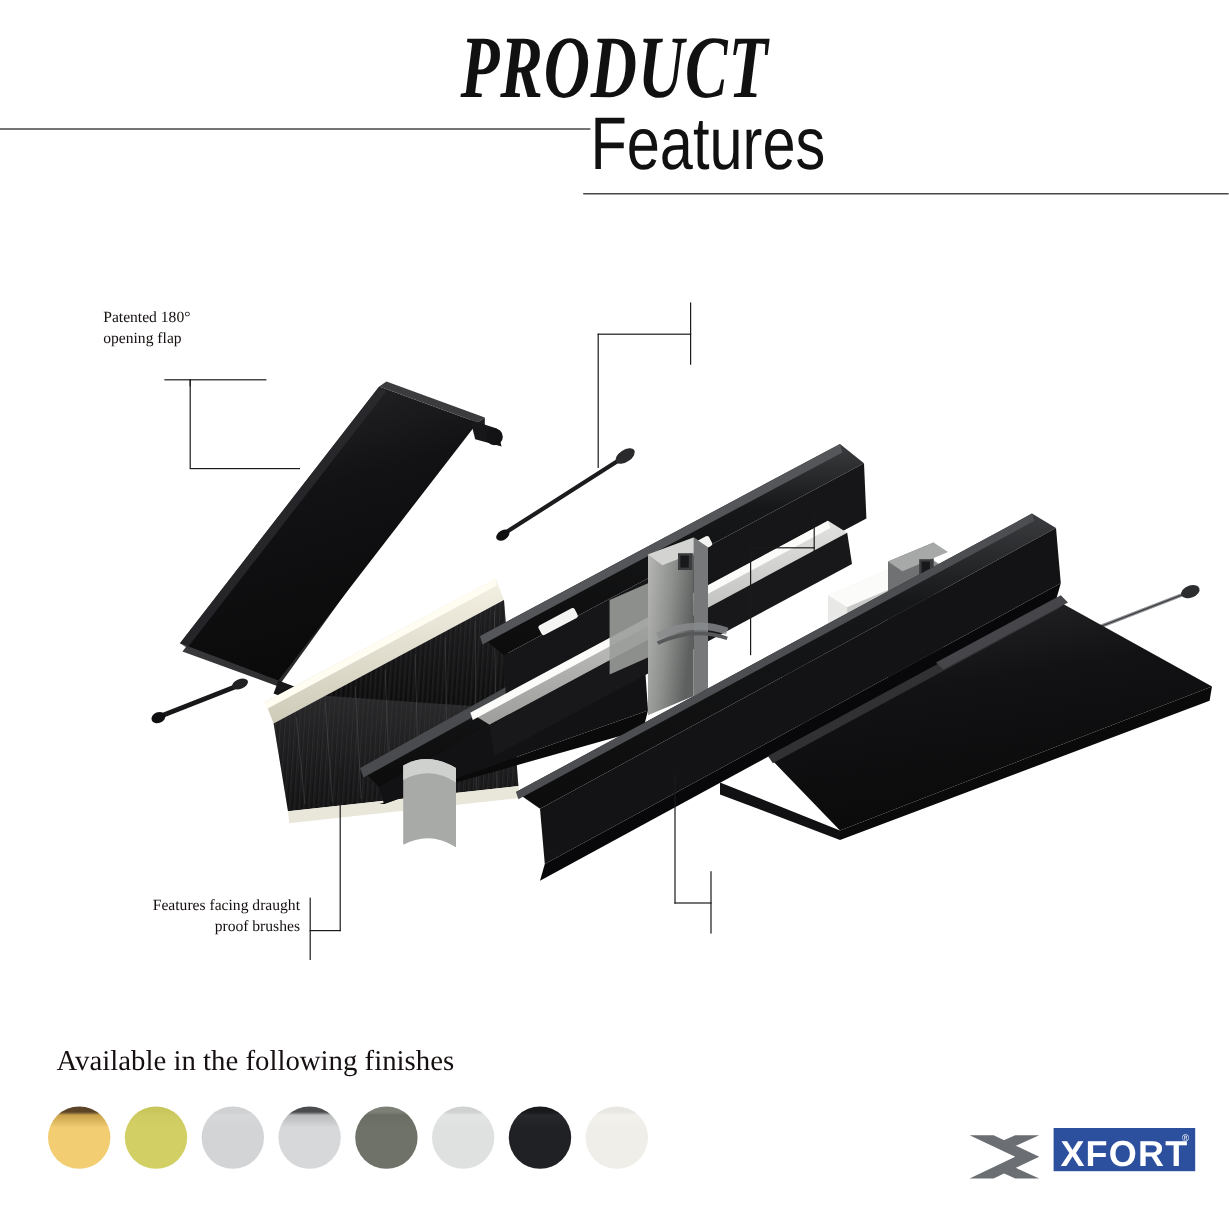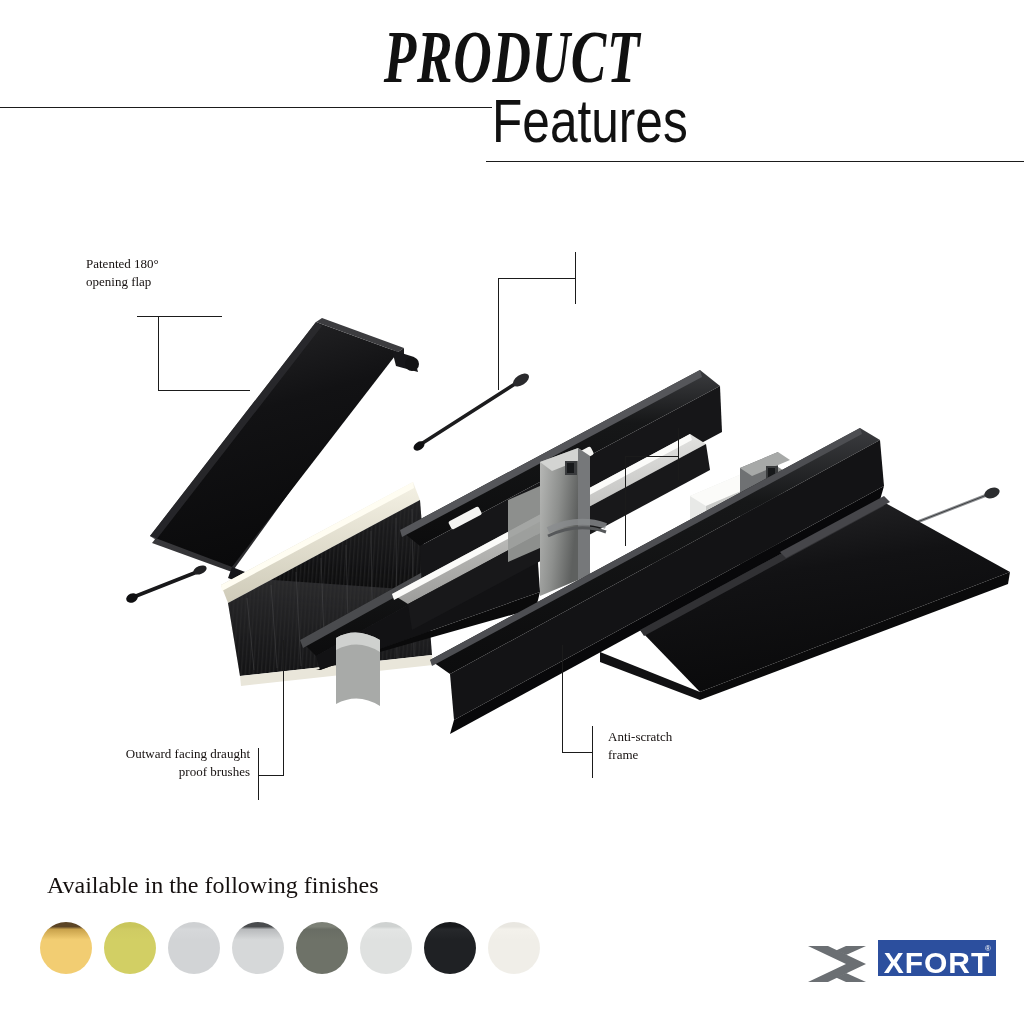--- a/index.html
+++ b/index.html
@@ -269,28 +269,26 @@
   <div class="lead h" style="left:158px;top:390px;width:92px;"></div>
 
   <div class="lead v" style="left:575px;top:252px;height:52px;"></div>
   <div class="lead h" style="left:498px;top:278px;width:78px;"></div>
   <div class="lead v" style="left:498px;top:278px;height:112px;"></div>
 
   <div class="lead v" style="left:678px;top:428px;height:52px;"></div>
   <div class="lead h" style="left:625px;top:456px;width:54px;"></div>
   <div class="lead v" style="left:625px;top:456px;height:90px;"></div>
 
-  <div class="callout right-al" style="left:10px;top:745px;width:240px;">Outward facing draught
+  <div class="callout right-al" style="left:10px;top:745px;width:240px;">Features facing draught
 proof brushes</div>
   <div class="lead v" style="left:258px;top:748px;height:52px;"></div>
   <div class="lead h" style="left:258px;top:775px;width:26px;"></div>
   <div class="lead v" style="left:283px;top:640px;height:136px;"></div>
 
-  <div class="callout" style="left:608px;top:728px;width:200px;">Anti-scratch
-frame</div>
   <div class="lead v" style="left:592px;top:726px;height:52px;"></div>
   <div class="lead h" style="left:562px;top:752px;width:31px;"></div>
   <div class="lead v" style="left:562px;top:645px;height:108px;"></div>
 
   <div class="finishes-label">Available in the following finishes</div>
   <div class="swatch-row">
     <div class="swatch" style="left: 0px; background: linear-gradient(rgb(92, 69, 38) 0%, rgb(92, 69, 38) 9%, rgb(201, 162, 75) 14%, rgb(242, 205, 114) 34%, rgb(242, 205, 114) 100%);"></div>
     <div class="swatch" style="left: 64px; background: linear-gradient(rgb(201, 198, 91) 0%, rgb(201, 198, 91) 9%, rgb(207, 203, 99) 14%, rgb(210, 207, 100) 34%, rgb(210, 207, 100) 100%);"></div>
     <div class="swatch" style="left: 128px; background: linear-gradient(rgb(207, 209, 211) 0%, rgb(207, 209, 211) 9%, rgb(214, 216, 218) 14%, rgb(210, 212, 214) 34%, rgb(210, 212, 214) 100%);"></div>
     <div class="swatch" style="left: 192px; background: linear-gradient(rgb(74, 76, 78) 0%, rgb(74, 76, 78) 9%, rgb(184, 186, 188) 14%, rgb(214, 216, 217) 34%, rgb(214, 216, 217) 100%);"></div>

